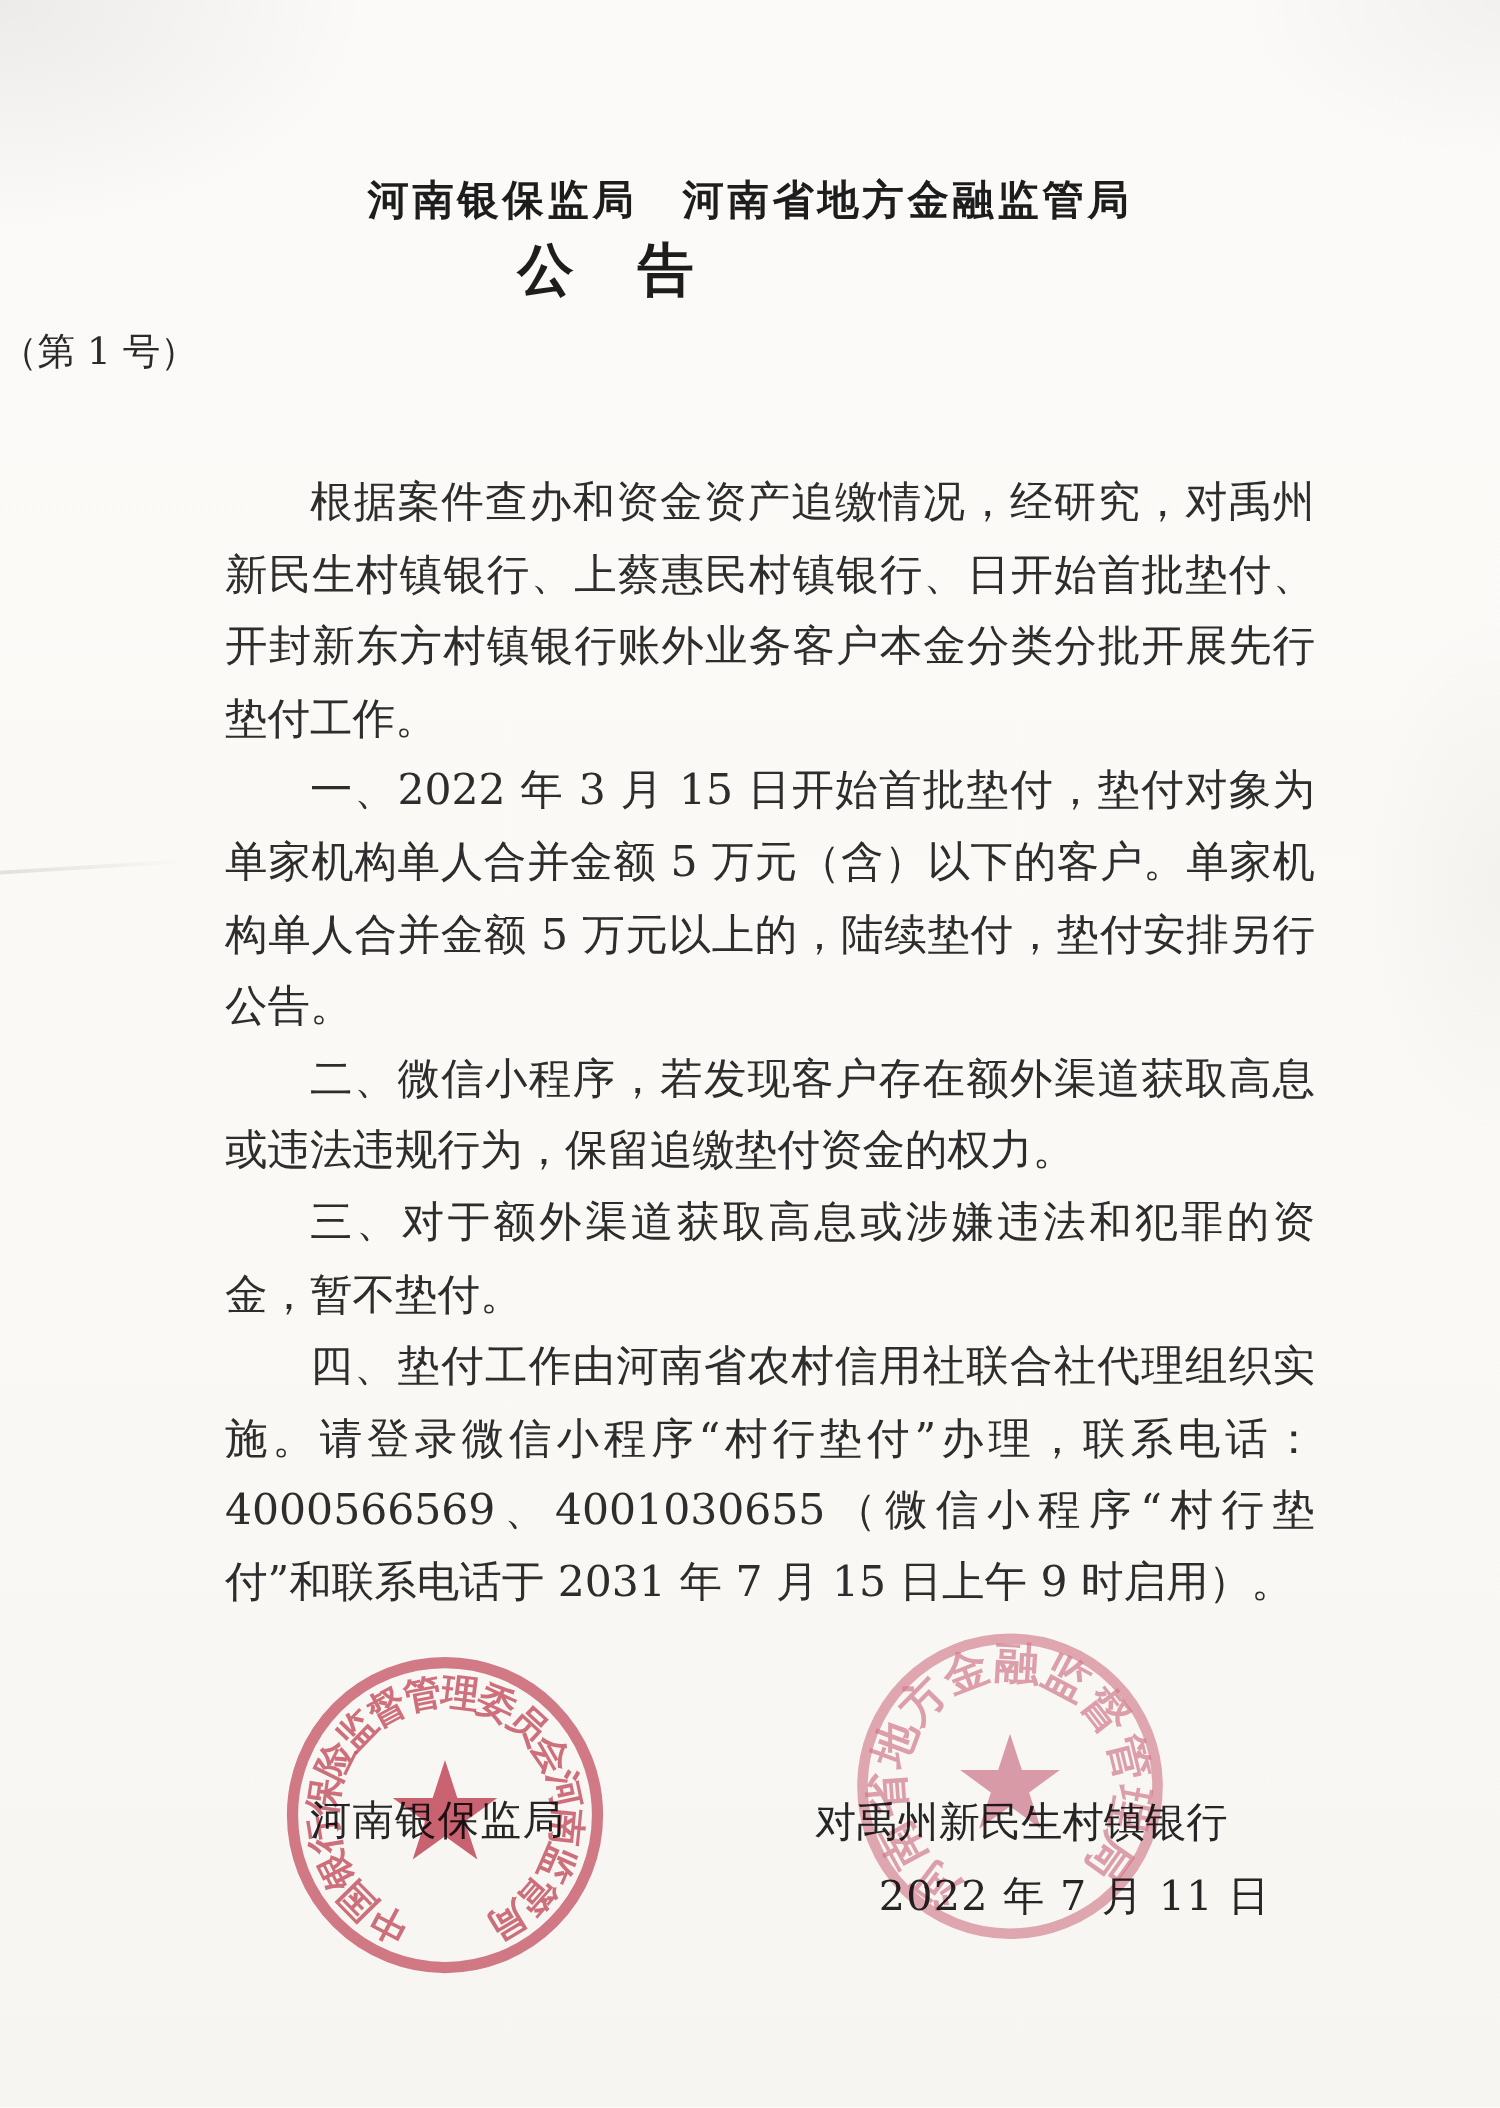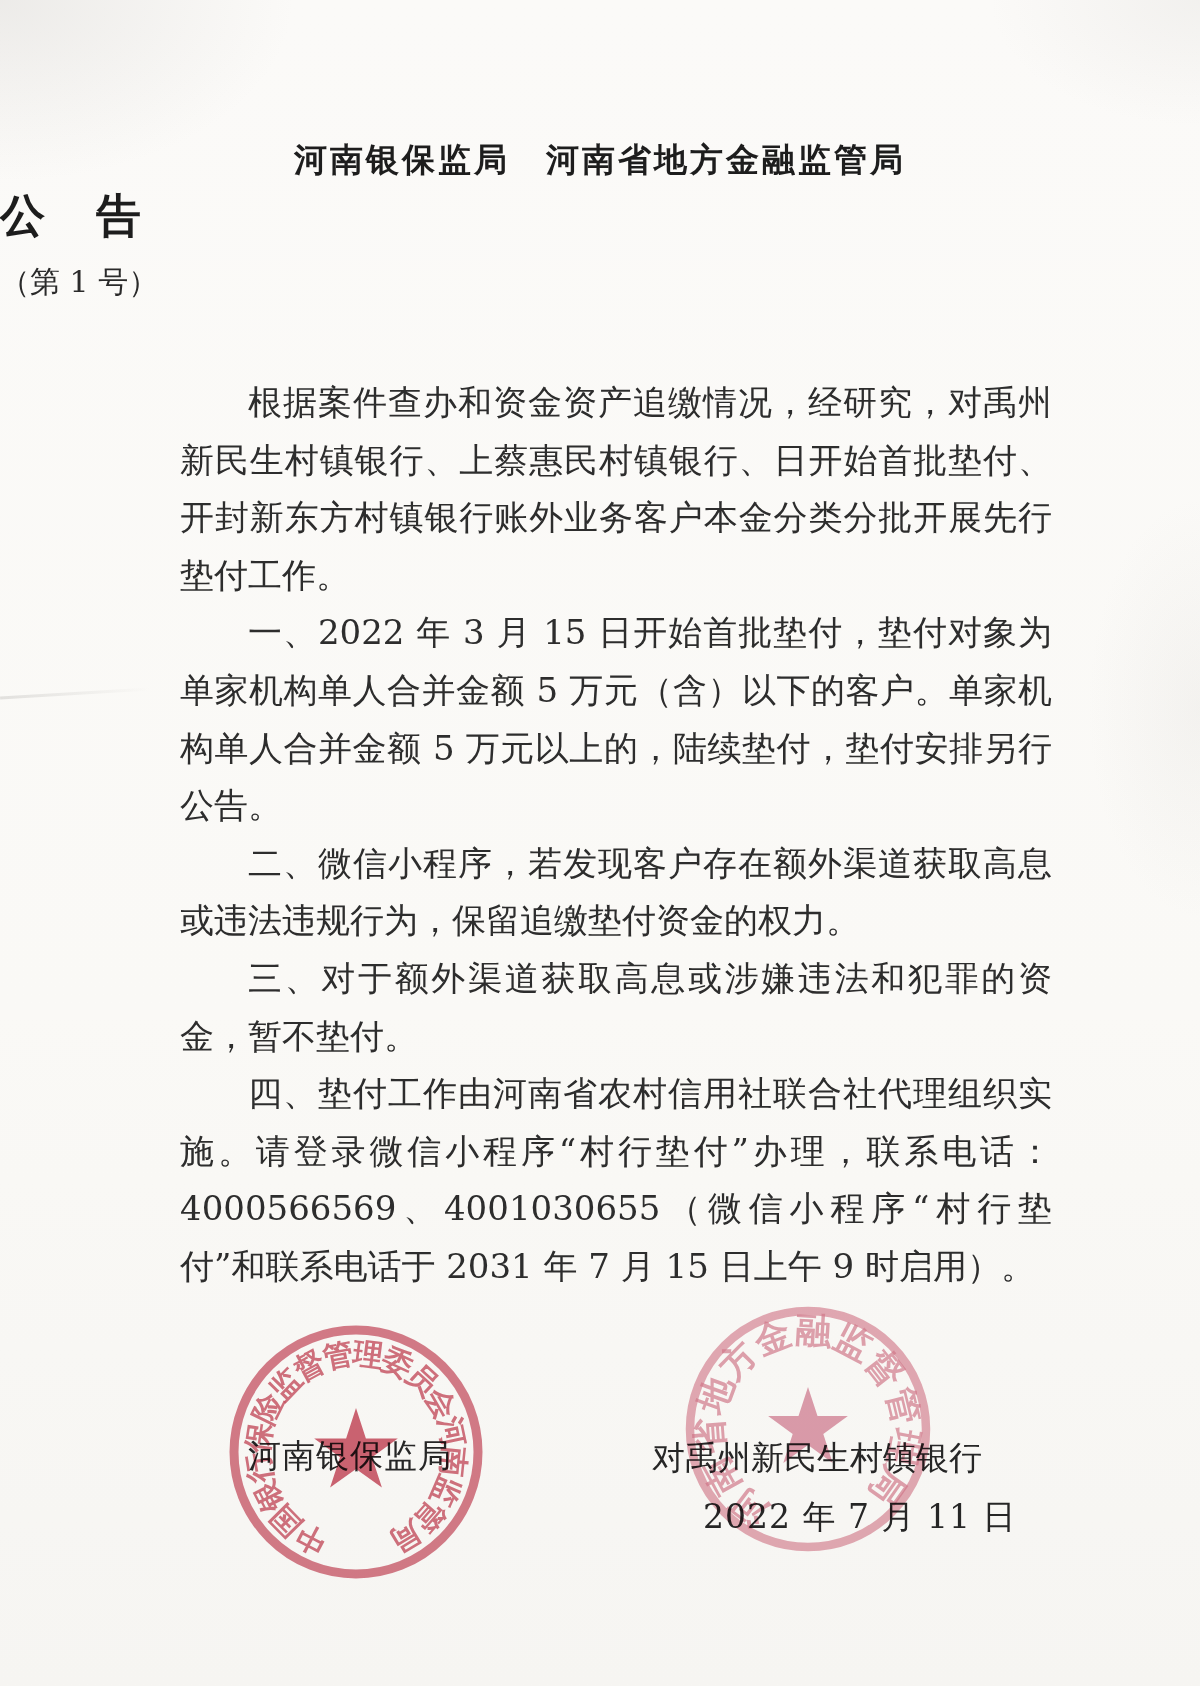--- a/index.html
+++ b/index.html
@@ -28,20 +28,21 @@
     position:absolute;top:134px;left:0;width:1200px;
     text-align:center;
     font-family:"DejaVu Sans",sans-serif;
     font-weight:bold;
     font-size:33px;line-height:52px;
     letter-spacing:3px;
     color:#1d1d1d;
   }
   .doc-subtitle{
     position:absolute;top:190px;left:0;width:972px;
+    text-align:center;
     font-family:"DejaVu Sans",sans-serif;
     font-weight:bold;
     font-size:45px;line-height:52px;
     letter-spacing:3px;
     color:#1d1d1d;
   }
   .doc-number{
     position:absolute;top:262px;left:0;width:1200px;
     text-align:left;
     font-size:30px;line-height:40px;

